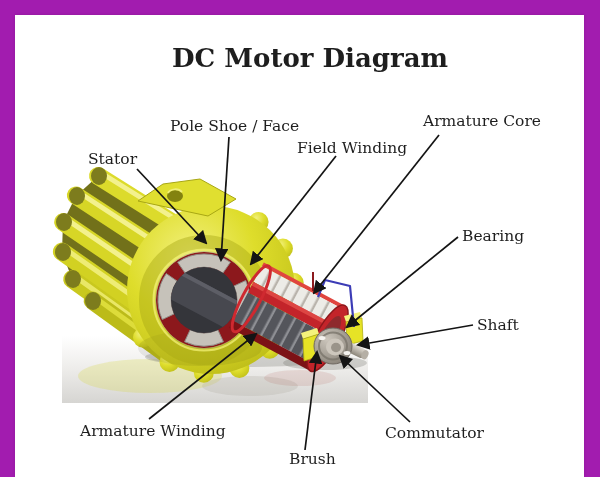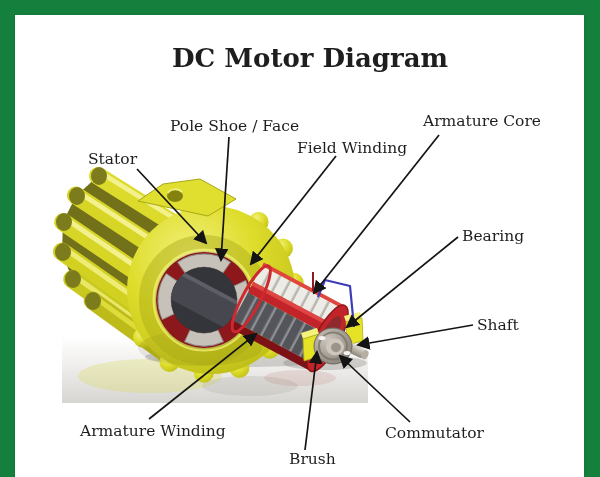--- a/index.html
+++ b/index.html
@@ -1,21 +1,21 @@
 <!DOCTYPE html>
 <html><head>
 <meta charset="utf-8">
 <style>
   html,body{margin:0;padding:0;}
   body{
     width:600px;height:477px;overflow:hidden;
     background:#d6d6d6;
     font-family:"DejaVu Serif","Liberation Serif",serif;
   }
-  .page{position:relative;width:600px;height:477px;background:#15803d;}
+  .page{position:relative;width:600px;height:477px;background:#a21caf;}
   .card{
     position:absolute;left:15px;top:15px;width:569px;height:462px;
     background:#ffffff;box-shadow:0 0 3px rgba(0,0,0,.12);
   }
   svg{position:absolute;left:0;top:0;}
   text{fill:#1e1e1e;}
   .lbl{font-size:15.5px;}
   .ttl{font-size:26px;font-weight:bold;}
   .arrow{stroke:#141414;stroke-width:1.7;fill:none;}
 </style>

